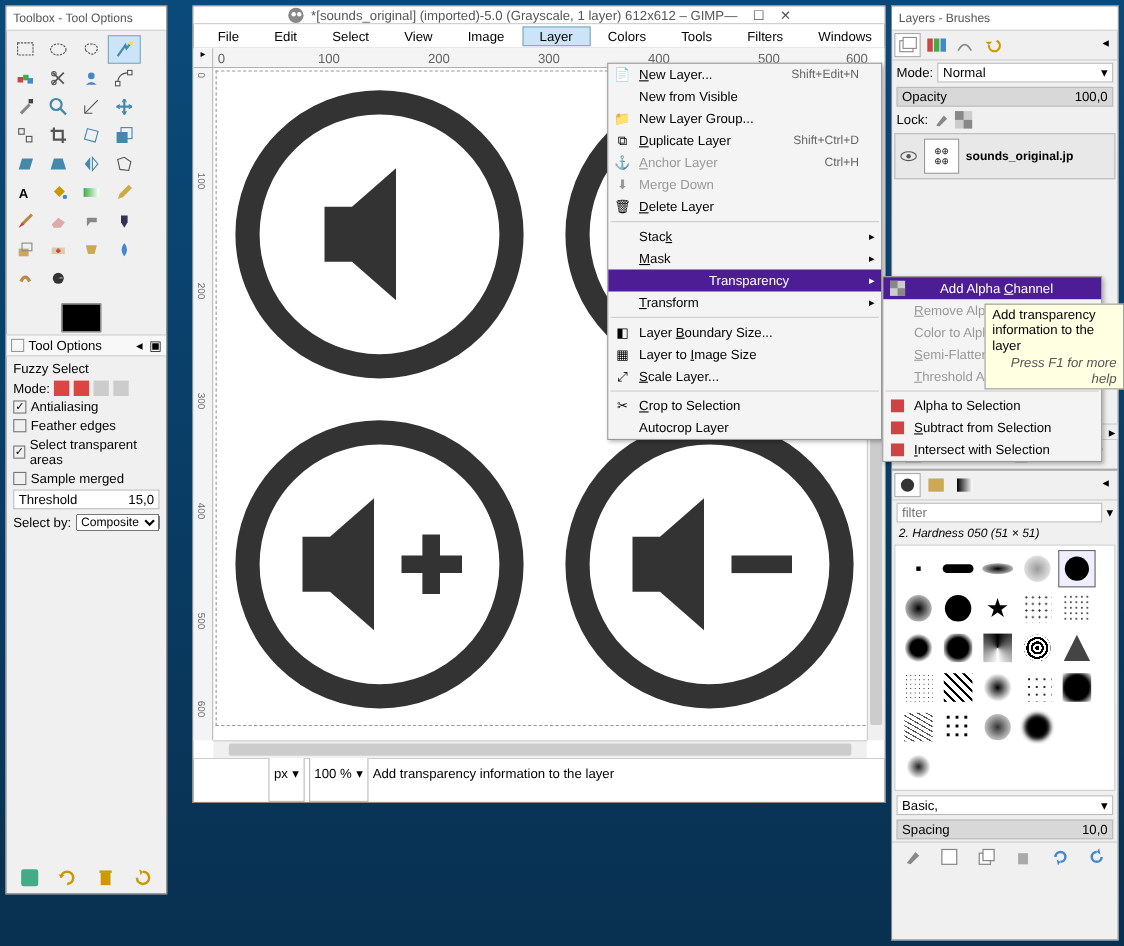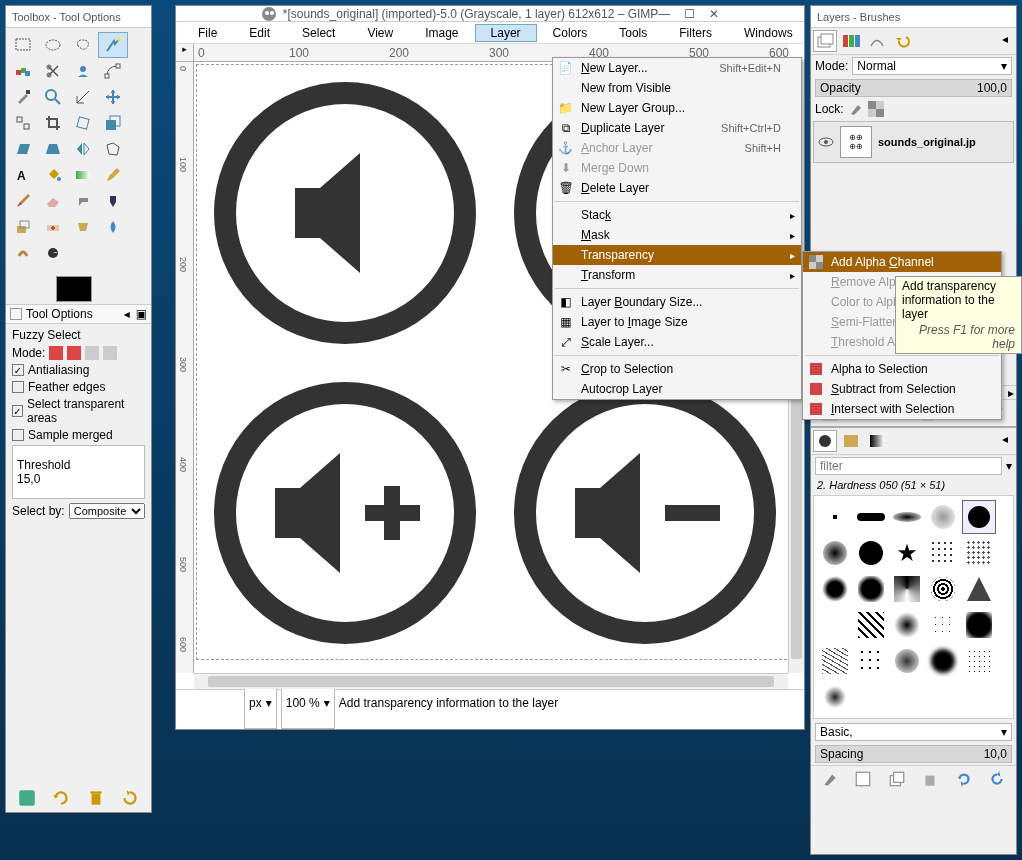--- a/index.html
+++ b/index.html
@@ -17,21 +17,21 @@
 .swatch { width:36px; height:26px; background:#000; border:1px solid #999; position:relative; }
 .swatch::after { content:""; position:absolute; width:36px; height:26px; background:#fff; border:1px solid #999; left:12px; top:8px; z-index:-1; }
 .opt-header { display:flex; align-items:center; padding:2px 4px; border-top:1px solid #ccc; border-bottom:1px solid #ccc; background:#f8f8f8; font-size:11px; }
 .opt-header .sq { width:12px; height:12px; border:1px solid #999; margin-right:4px; }
 .opt-body { padding:4px 6px; font-size:11px; }
 .opt-title { font-weight:normal; margin-bottom:4px; }
 .opt-row { display:flex; align-items:center; margin:3px 0; gap:4px; }
 .chk { width:12px; height:12px; border:1px solid #777; display:inline-flex; align-items:center; justify-content:center; font-size:10px; }
 .mode-sq { width:14px; height:14px; display:inline-block; }
 .mode-sq.a { background:#d44; } .mode-sq.b { background:#d44; } .mode-sq.c { background:#ccc; } .mode-sq.d { background:#ccc; }
-.val-row { display:flex; justify-content:space-between; border:1px solid #bbb; padding:12px 4px; margin-top:3px; background:#fff;flex-direction:column; }
+.val-row { display:flex; justify-content:space-between; border:1px solid #bbb; padding:1px 4px; margin-top:3px; background:#fff; }
 .select-row { display:flex; align-items:center; gap:4px; margin-top:4px; }
 .select-row select { flex:1; font-size:11px; }
 .bottom-icons { position:absolute; bottom:4px; left:4px; right:4px; display:flex; justify-content:space-around; }
 .bottom-icons .bi { width:20px; height:20px; }
 
 .mainwin { left:175px; top:5px; width:630px; height:725px; background:#fff; }
 .mainwin .titlebar { background:#fff; justify-content:center; height:16px; }
 .win-ctrl { display:flex; gap:14px; font-size:14px; color:#555; }
 .win-ctrl span { cursor:pointer; }
 .menubar { display:flex; gap:0; padding:0 6px; height:22px; align-items:center; border-bottom:1px solid #ddd; }
@@ -49,21 +49,21 @@
 .sound-icon svg { width:100%; height:100%; }
 .scroll-h { position:absolute; left:18px; right:16px; bottom:0; height:16px; background:#f0f0f0; border-top:1px solid #ccc; }
 .scroll-h .thumb { position:absolute; left:14px; right:14px; top:2px; bottom:2px; background:#ccc; border-radius:2px; }
 .scroll-v { position:absolute; right:0; top:18px; bottom:16px; width:16px; background:#f0f0f0; border-left:1px solid #ccc; }
 .scroll-v .thumb { position:absolute; top:14px; bottom:14px; left:2px; right:2px; background:#ccc; border-radius:2px; }
 .statusbar { height:26px; border-top:1px solid #ccc; display:flex; align-items:center; gap:4px; padding:0 4px; font-size:11px; }
 .statusbar .box { border:1px solid #bbb; padding:18px 4px; background:#fff; display:flex; align-items:flex-end; }
 
 .menu { position:absolute; background:#f4f4f4; border:1px solid #999; box-shadow:2px 2px 4px rgba(0,0,0,.3); z-index:100; }
 .menu-item { display:flex; align-items:center; padding:3px 20px 3px 28px; cursor:pointer; font-size:12px; position:relative; white-space:nowrap; }
-.menu-item.hl { background:#a16207; color:#fff; }
+.menu-item.hl { background:#4c1d95; color:#fff;justify-content:center; }
 .menu-item.disabled { color:#999; }
 .menu-item .ico { position:absolute; left:4px; width:18px; height:18px; display:flex; align-items:center; justify-content:center; }
 .menu-item .shortcut { position:absolute; right:20px; color:#666; font-size:11px; }
 .menu-item .arrow { position:absolute; right:6px; font-size:10px; }
 .menu-sep { height:1px; background:#ccc; margin:3px 2px; }
 .tooltip { position:absolute; background:#ffffe1; border:1px solid #999; padding:2px 6px; font-size:11px; z-index:200; }
 .tooltip .help { font-style:italic; color:#555; text-align:right; margin-top:2px; }
 
 .layers { left:810px; top:5px; width:207px; height:850px; }
 .layers .titlebar { background:#fff; }
@@ -472,21 +472,21 @@
       <span>New Layer Group...</span>
     </div>
   <div class="menu-item">
       <span class="ico">⧉</span>
       <span class="underline-first">Duplicate Layer</span>
       <span class="shortcut">Shift+Ctrl+D</span>
     </div>
   <div class="menu-item disabled">
       <span class="ico">⚓</span>
       <span class="underline-first">Anchor Layer</span>
-      <span class="shortcut">Shift+H</span>
+      <span class="shortcut">Ctrl+H</span>
     </div>
   <div class="menu-item disabled">
       <span class="ico">⬇</span>
       <span>Merge Down</span>
     </div>
   <div class="menu-item">
       <span class="ico">🗑</span>
       <span class="underline-first">Delete Layer</span>
     </div>
   <div class="menu-sep"></div>

